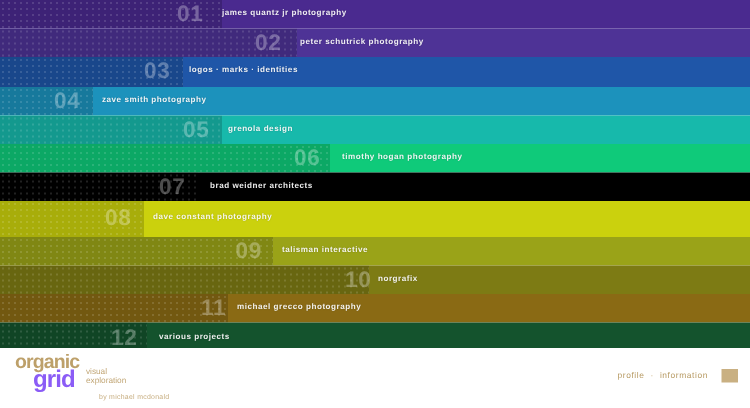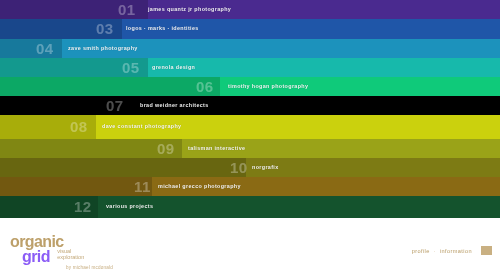--- a/index.html
+++ b/index.html
@@ -96,21 +96,21 @@
   #logo {
     position: absolute;
     left: 10px;
     top: 2px;
     color: #b79a63;
     line-height: 1;
   }
 
   #logo .word1 {
     display: block;
-    font-size: 16px;
+    font-size: 13px;
     font-weight: bold;
     letter-spacing: -0.6px;
     color: #bda06a;
   }
 
   #logo .word2row {
     display: block;
     position: relative;
     margin-top: -2px;
   }
@@ -177,20 +177,26 @@
 <body>
 
 <div id="page">
 
   <div id="grid">
       <div class="band" style="height: 19px; background: rgb(74, 42, 143);">
         <div class="left-block" style="width: 148px;"></div>
         <div class="dots" style="width: 148px;"></div>
         <div class="num" style="left: 118px;">01</div>
         <div class="label" style="left: 148px;">james quantz jr photography</div>
+      </div>
+      <div class="band" style="height: 19px; background: rgb(78, 51, 150);">
+        <div class="left-block" style="width: 198px;"></div>
+        <div class="dots" style="width: 198px;"></div>
+        <div class="num" style="left: 170px;">02</div>
+        <div class="label" style="left: 200px;">peter schutrick photography</div>
       </div>
       <div class="band" style="height: 20px; background: rgb(31, 86, 168);">
         <div class="left-block" style="width: 122px;"></div>
         <div class="dots" style="width: 122px;"></div>
         <div class="num" style="left: 96px;">03</div>
         <div class="label" style="left: 126px;">logos · marks · identities</div>
       </div>
       <div class="band" style="height: 19px; background: rgb(28, 146, 188);">
         <div class="left-block" style="width: 62px;"></div>
         <div class="dots" style="width: 62px;"></div>

